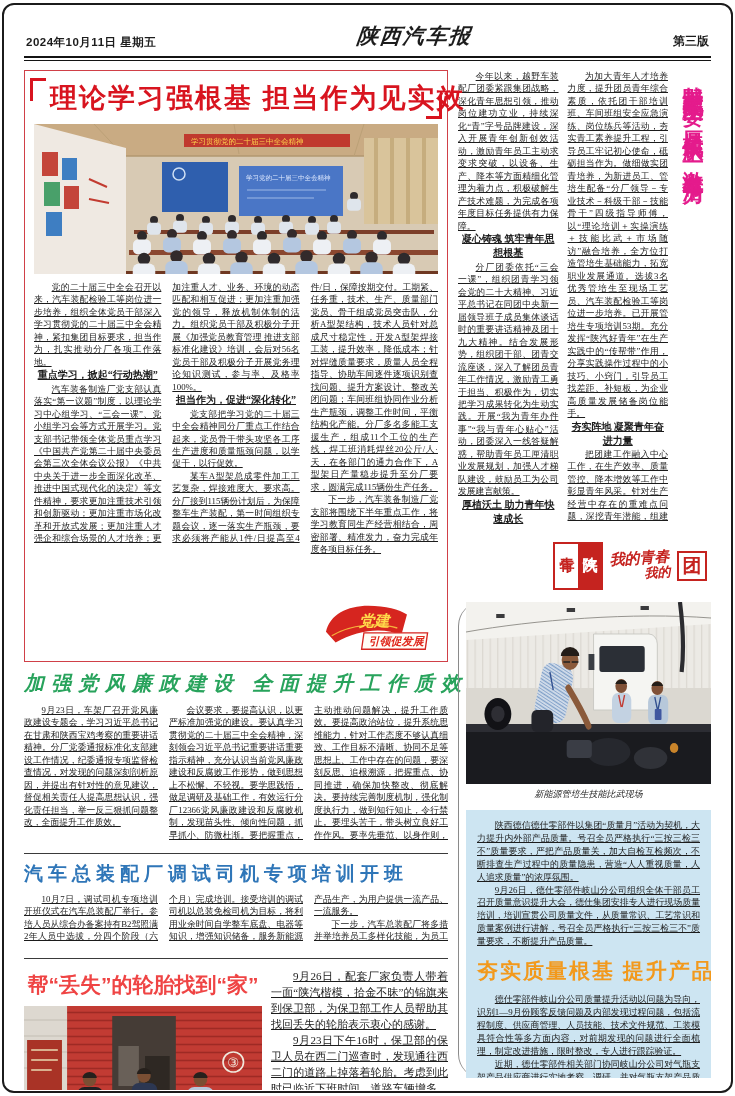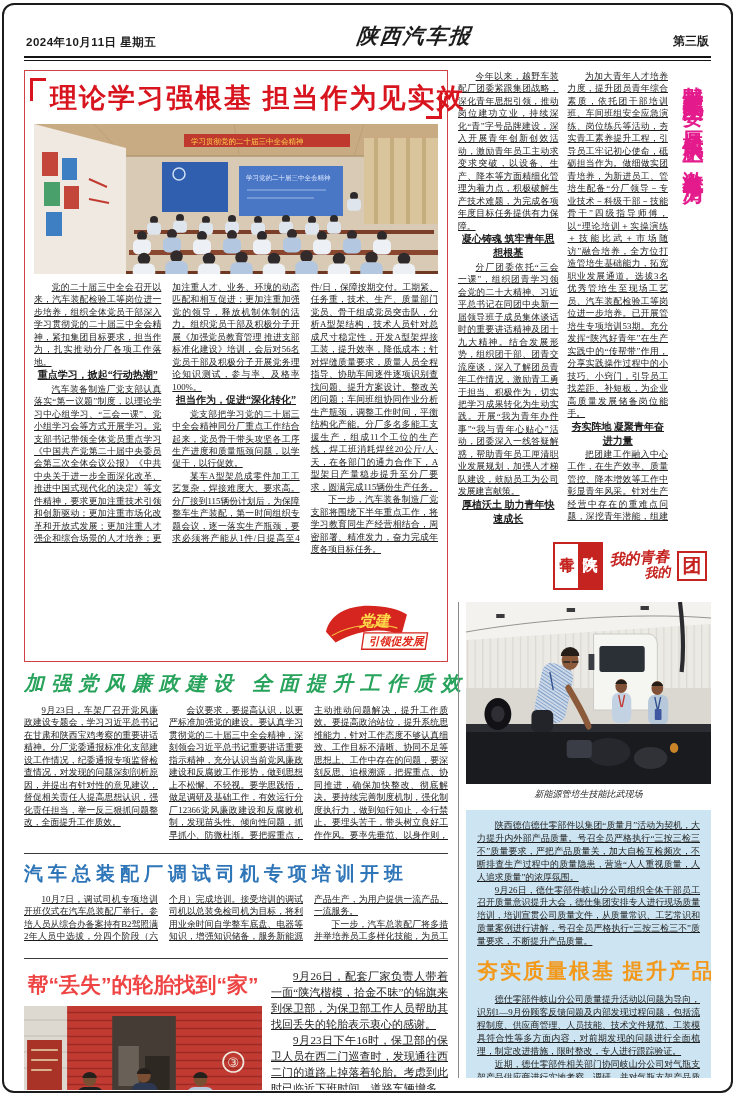--- a/index.html
+++ b/index.html
@@ -64,21 +64,21 @@
   .a4-body{height:58px;}
 
   
   .a5{display:flex;gap:9px;}
   .a5-left{width:238px;flex:none;}
   .a5-headline{font:bold 21px "Liberation Sans", sans-serif;color:#ef4444;text-align:center;letter-spacing:0px;margin:5px 0 7px;white-space:nowrap;}
   .photo-tire{height:192px;}
   .a5-right{flex:1;font-size:11px;line-height:1.45;text-align:justify;padding-top:3px;overflow:hidden;height:222px;}
 
   
-  .photo-skill-wrap{border-left:1px solid #8a8a8a;padding-left:7px;margin-top:2px;}
+  .photo-skill-wrap{border-left:1px solid #8a8a8a;padding-left:7px;margin-top:2px;border-radius:24px;}
   .photo-skill{height:182px;}
   .caption{font:italic 9px "Liberation Serif", serif;text-align:center;margin:4px 0 9px;}
 
   
   .q-box{background:#cde5f2;padding:9px 11px 16px;height:268px;box-sizing:border-box;font-size:8.9px;line-height:1.45;text-align:justify;overflow:hidden;}
   .q-headline{font:bold 21px "Liberation Sans", sans-serif;color:#f2991c;text-align:center;letter-spacing:2px;margin:9px 0 8px;white-space:nowrap;}
 </style>
 </head>
 <body>
 

